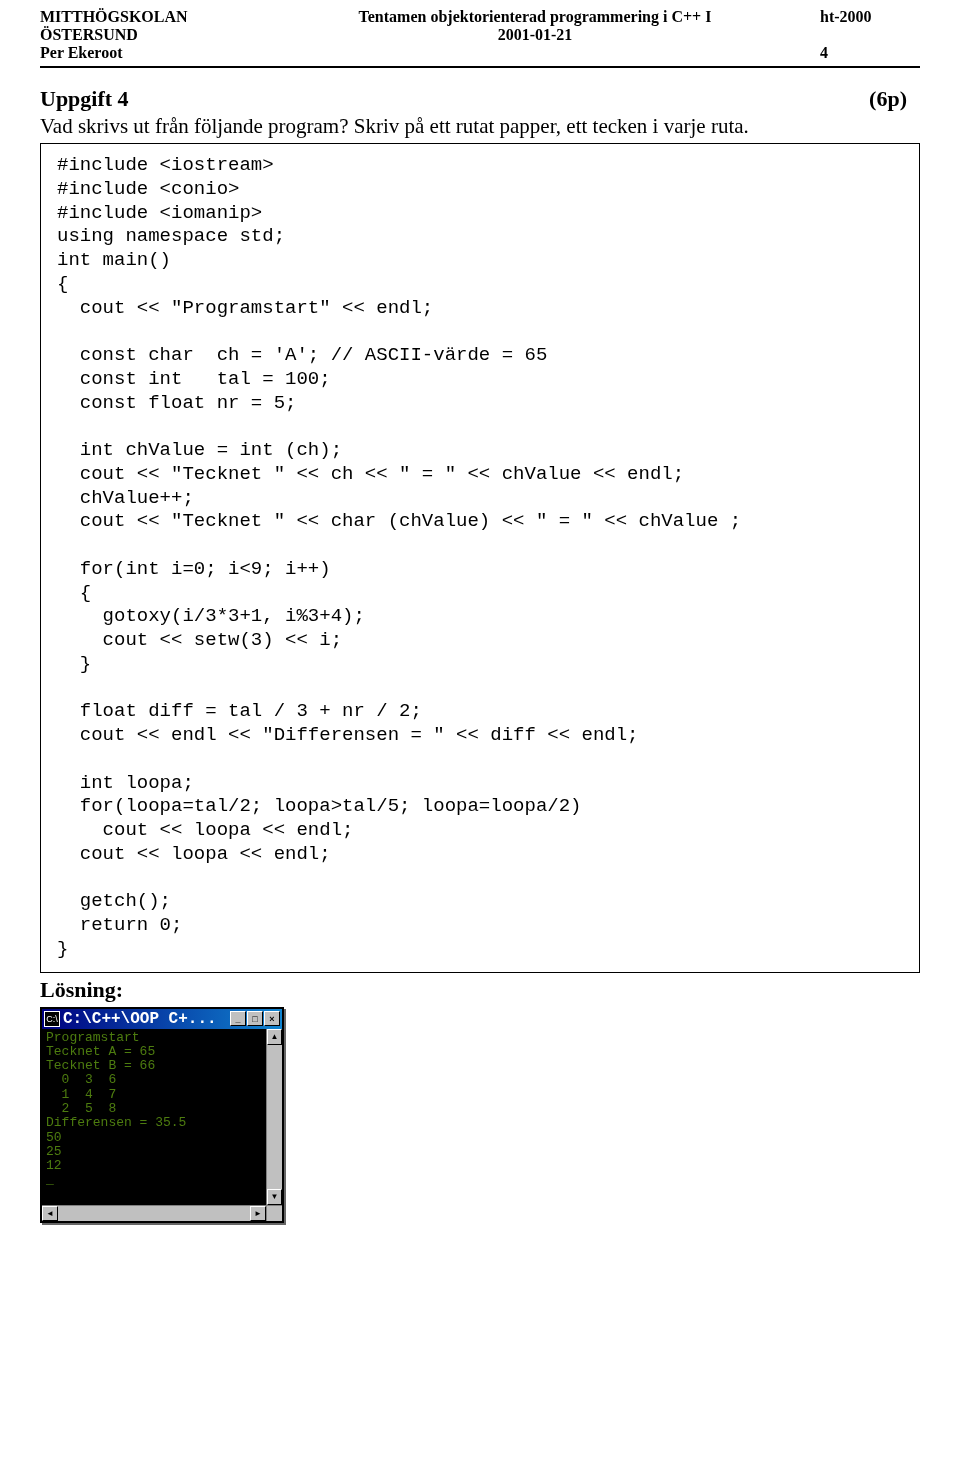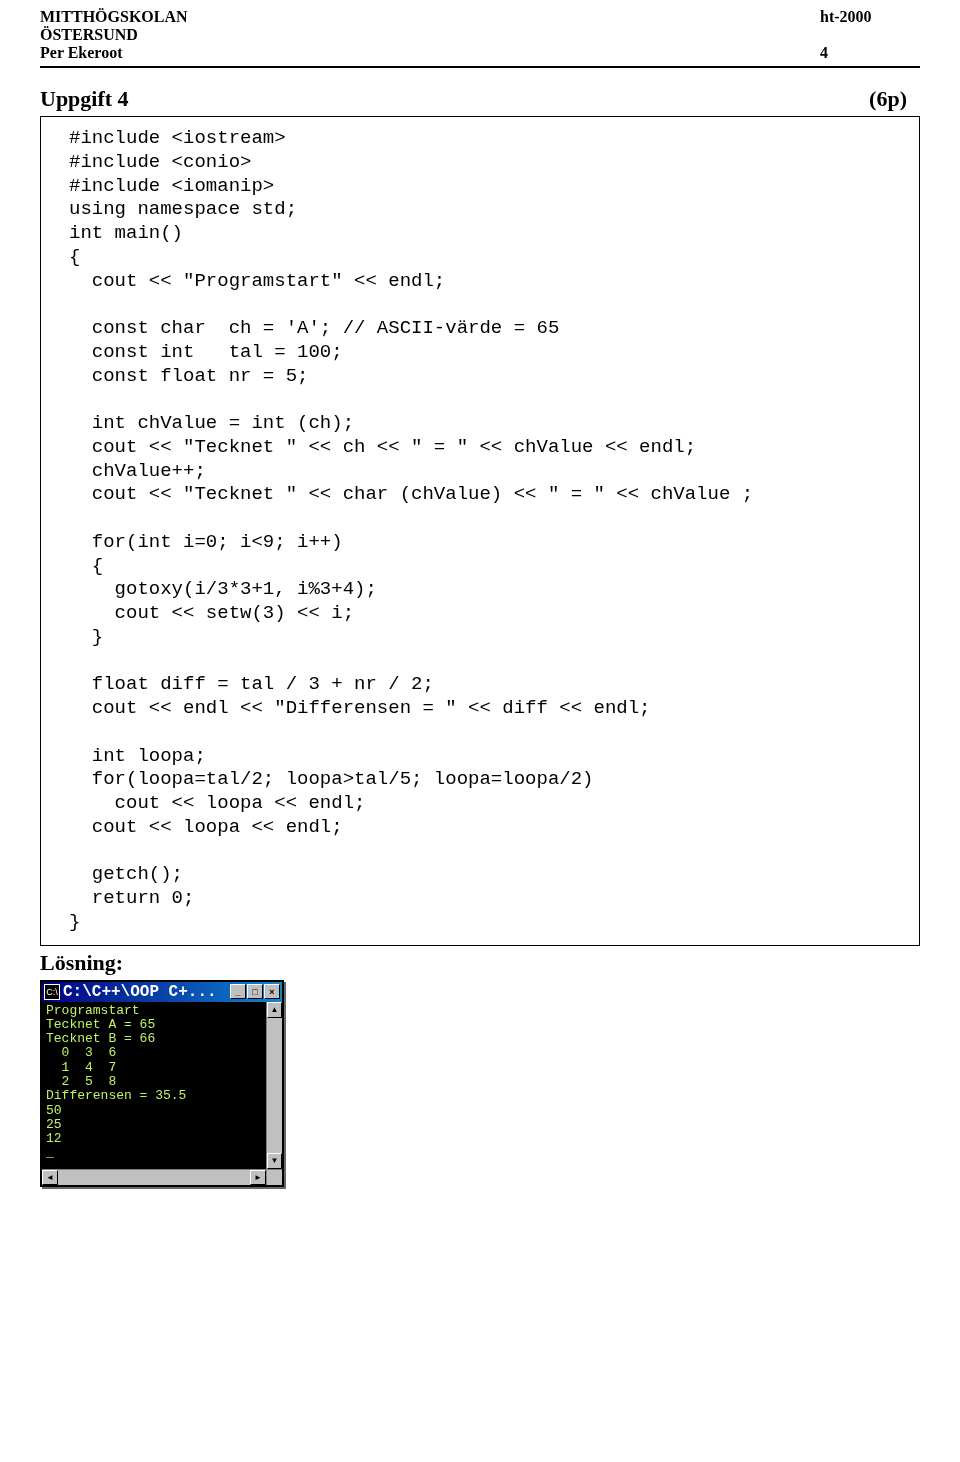--- a/index.html
+++ b/index.html
@@ -37,21 +37,21 @@
     font-weight: bold;
     font-size: 22px;
     margin: 0 13px 2px 0;
   }
   .task-desc {
     font-size: 21px;
     margin: 0 0 4px 0;
   }
   .code-box {
     border: 1.5px solid #000;
-    padding: 10px 18px 10px 28px;
+    padding: 10px 18px 10px 16px;
     margin: 4px 0 4px 0;
     font-family: "Courier New", Courier, monospace;
     font-size: 19px;
     line-height: 1.25;
     white-space: pre;
   }
   .solution-label {
     font-weight: bold;
     font-size: 22px;
     margin: 2px 0 4px 0;
@@ -102,25 +102,25 @@
     display: flex; align-items: center; justify-content: center;
     color: #000;
   }
   .console-body-wrap {
     display: flex;
     background: #000;
   }
   .console-body {
     flex: 1;
     background: #000;
-    color: #bef264;
+    color: #4d7c0f;
     font-family: "Courier New", Courier, monospace;
     font-size: 13px;
     line-height: 1.1;
-    padding: 2px 2px 8px 4px;
+    padding: 2px 2px 17px 4px;
     min-height: 140px;
     white-space: pre;
   }
   .vscroll {
     width: 15px;
     background: #c0c0c0;
     display: flex;
     flex-direction: column;
     border-left: 1px solid #808080;
   }
@@ -160,33 +160,38 @@
 <body>
 
 <div class="page">
 
   <div class="header">
     <div class="header-left">
       <div>MITTHÖGSKOLAN</div>
       <div>ÖSTERSUND</div>
       <div>Per Ekeroot</div>
     </div>
+    <div class="header-center">
+      <div>Tentamen objektorienterad programmering i C++ I</div>
+      <div>2001-01-21</div>
+    </div>
     <div class="header-right">
       <div>ht-2000</div>
       <div>&nbsp;</div>
       <div>4</div>
     </div>
   </div>
 
   <hr class="header-rule">
 
   <div class="task-head">
     <span>Uppgift 4</span>
     <span>(6p)</span>
   </div>
+  <div class="task-desc">Vad skrivs ut från följande program? Skriv på ett rutat papper, ett  tecken i varje ruta.</div>
 
   <div class="code-box">#include &lt;iostream&gt;
 #include &lt;conio&gt;
 #include &lt;iomanip&gt;
 using namespace std;
 int main()
 {
   cout &lt;&lt; "Programstart" &lt;&lt; endl;
 
   const char  ch = 'A'; // ASCII-värde = 65

